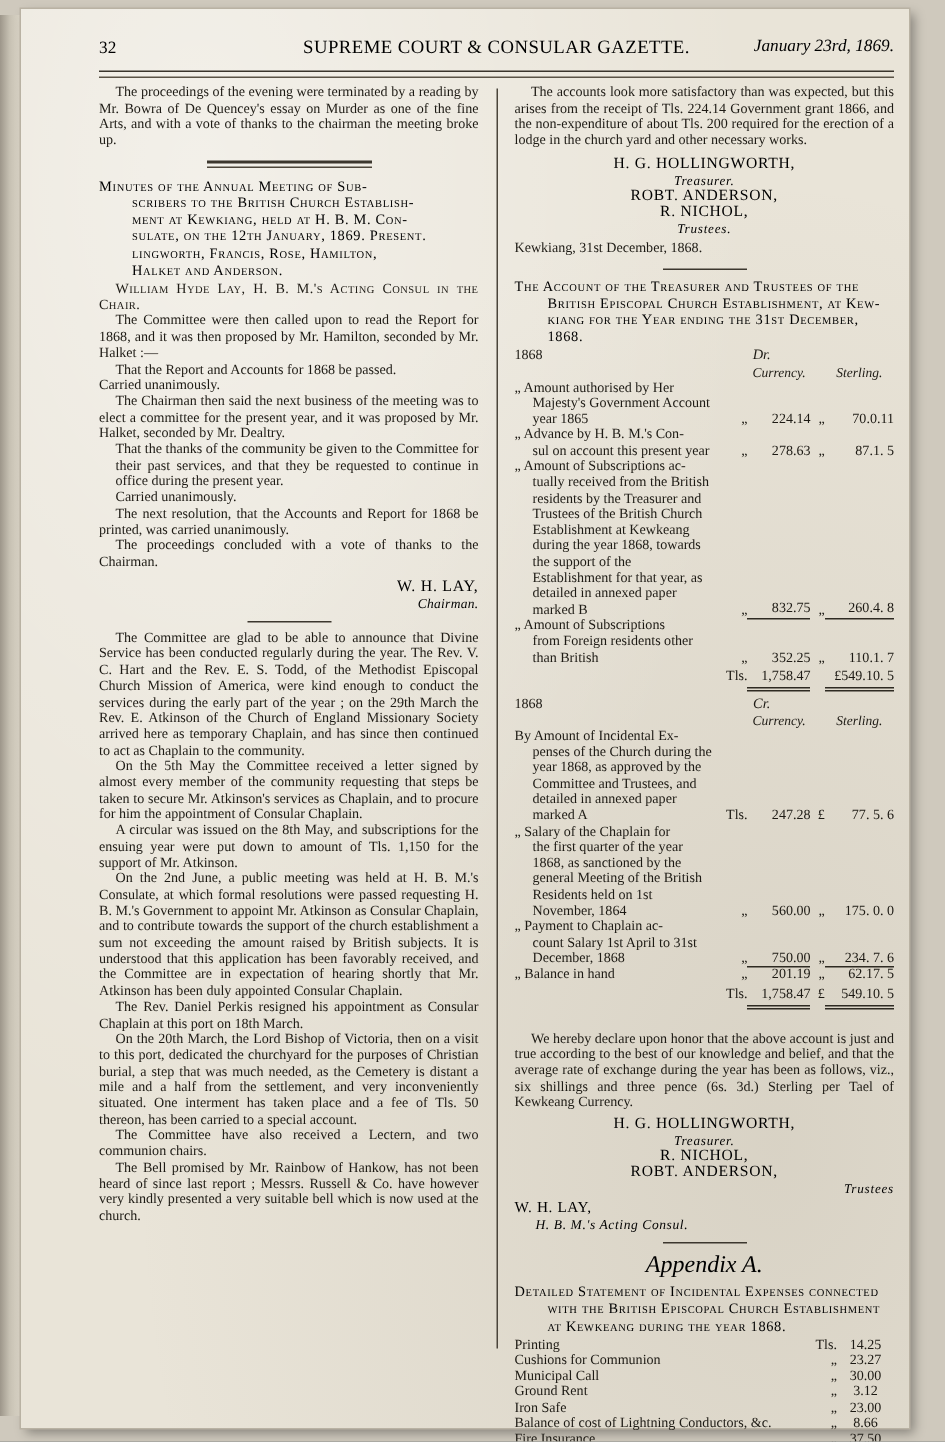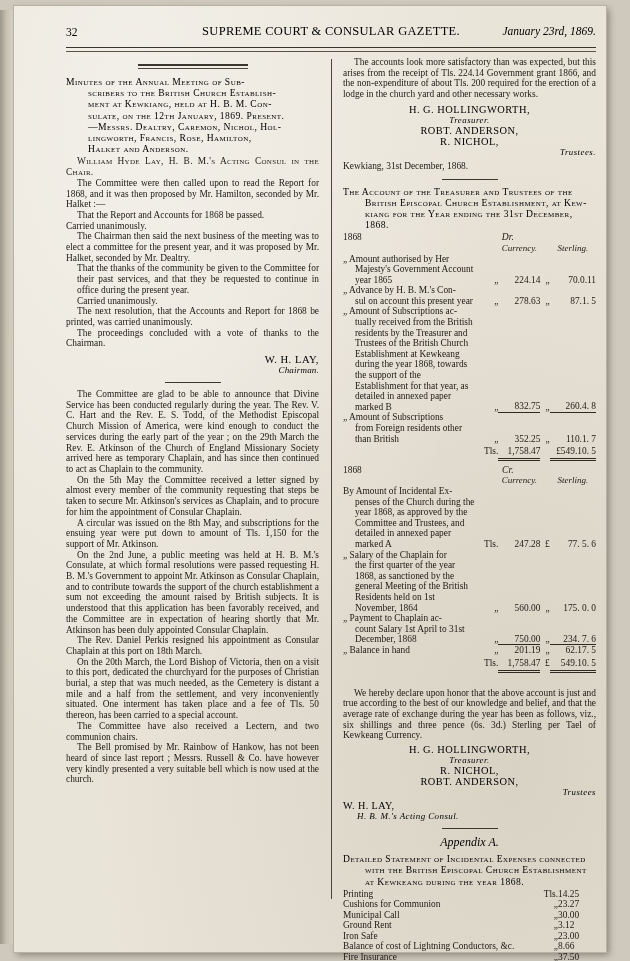--- a/index.html
+++ b/index.html
@@ -88,51 +88,51 @@
   .uline{border-top:1px solid #2e2a22;}
   .totrow td{padding-top:2px;}
   .dblrule{height:4px;}
   .dblrule div{height:1px;background:#2e2a22;margin-top:1px;}
 
   
   .appx{width:100%;border-collapse:collapse;font-size:9.4px;color:#1d1a14;}
   .appx td{padding:0;line-height:10.5px;vertical-align:top;}
   .aname{text-align:left;}
   .aunit{width:26px;text-align:right;padding-right:4px;}
-  .aval{width:38px;text-align:left;white-space:nowrap;}
-  .apx-title{text-align:center;font-style:italic;font-size:12px;margin:4px 0 3px;}
+  .aval{width:38px;text-align:center;white-space:nowrap;}
+  .apx-title{text-align:center;font-style:italic;font-size:16px;margin:4px 0 3px;}
 </style>
 </head>
 <body>
 
 <div class="page">
   <div class="edge"></div>
   <div class="paper">
     <div class="content">
 
       <div class="masthead">
         <div class="folio">32</div>
         <div class="mast-title sc">SUPREME COURT &amp; CONSULAR GAZETTE.</div>
         <div class="mast-date">January 23rd, 1869.</div>
       </div>
       <div class="rule-top"></div>
 
       <div class="cols">
 
         <div class="col">
 
+          <p>The proceedings of the evening were terminated by a reading by Mr. Bowra of De Quencey's essay on Murder as one of the fine Arts, and with a vote of thanks to the chairman the meeting broke up.</p>
 
           <div class="dash w"></div>
 
           <div class="head">
             <span>Minutes of the Annual Meeting of Sub-</span>
             <span class="hang">scribers to the British Church Establish-</span>
             <span class="hang">ment at Kewkiang, held at H. B. M. Con-</span>
             <span class="hang">sulate, on the 12th January, 1869.  Present.</span>
-            <span class="hang">—Messrs. Dealtry, Caremon, Nichol, Hol-</span>
             <span class="hang">lingworth, Francis, Rose, Hamilton,</span>
             <span class="hang">Halket and Anderson.</span>
           </div>
 
           <p class="sc">William Hyde Lay, H. B. M.'s Acting Consul in the Chair.</p>
           <p>The Committee were then called upon to read the Report for 1868, and it was then proposed by Mr. Hamilton, seconded by Mr. Halket :—</p>
           <p class="ind">That the Report and Accounts for 1868 be passed.</p>
           <p class="noind">Carried unanimously.</p>
           <p>The Chairman then said the next business of the meeting was to elect a committee for the present year, and it was proposed by Mr. Halket, seconded by Mr. Dealtry.</p>
           <p class="ind">That the thanks of the community be given to the Committee for their past services, and that they be requested to continue in office during the present year.</p>
@@ -168,21 +168,21 @@
 
           <div class="sig-c" style="margin-top:4px">
             <span>H. G. HOLLINGWORTH,</span>
             <small>Treasurer.</small>
           </div>
           <div class="sig-c">
             <span>ROBT. ANDERSON,</span>
           </div>
           <div class="sig-c">
             <span>R. NICHOL,</span>
-            <small style="text-align:right">Trustees.</small>
+            <small style="text-align:center">Trustees.</small>
           </div>
 
           <p class="noind" style="margin-top:4px">Kewkiang, 31st December, 1868.</p>
 
           <div class="dash"></div>
 
           <div class="head" style="margin-top:0">
             <span>The Account of the Treasurer and Trustees of the</span>
             <span class="hang">British Episcopal Church Establishment, at Kew-</span>
             <span class="hang">kiang for the Year ending the 31st December, 1868.</span>

